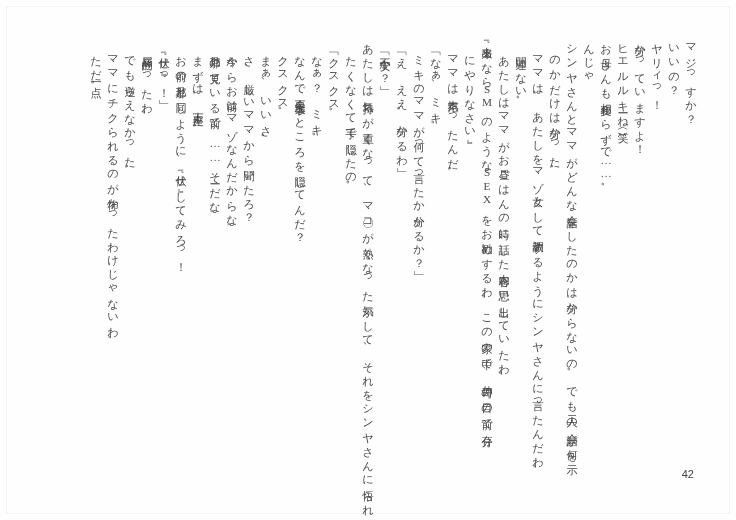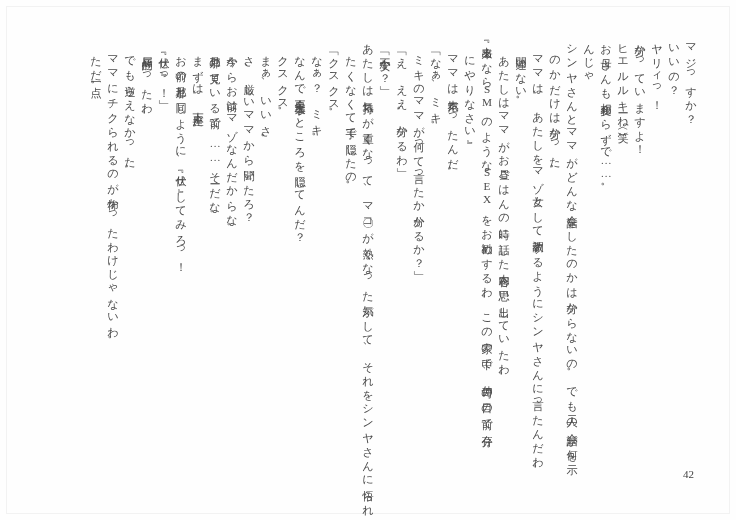--- a/index.html
+++ b/index.html
@@ -53,21 +53,21 @@
     white-space: nowrap;
     font-family: "Liberation Serif", "DejaVu Serif", serif;
   }
   .line.indent1 { margin-top: 12px; }
   #page-number {
     position: absolute;
     right: 42px;
     bottom: 40px;
     font-size: 11px;
     color: #3f3f3f;
-    font-family: Liberation Serif, serif;
+    font-family: Liberation Sans, sans-serif;
   }
 </style>
 </head>
 <body>
 
 <div id="page">
   <div id="text-block">
       <div class="line indent1">ただ一点。</div>
       <div class="line indent1">ママにチクられるのが怖かったわけじゃないわ。</div>
       <div class="line indent1">でも逆らえなかった。</div>

